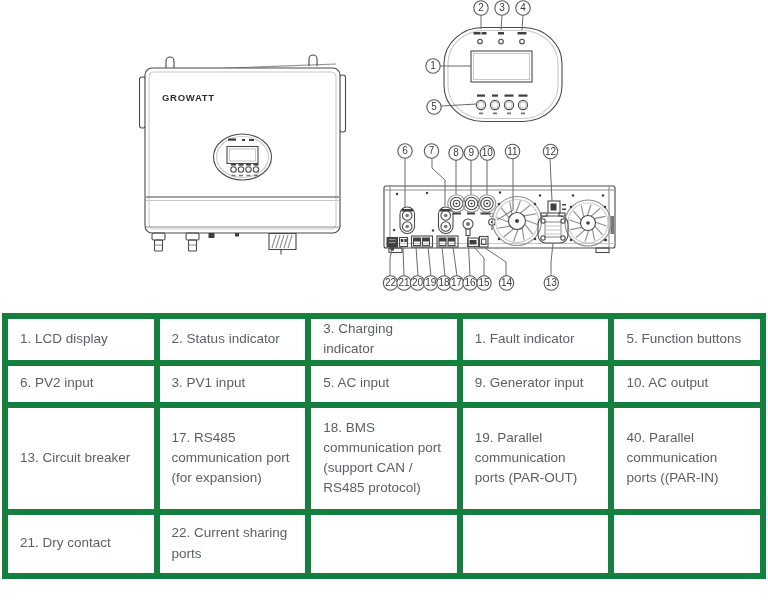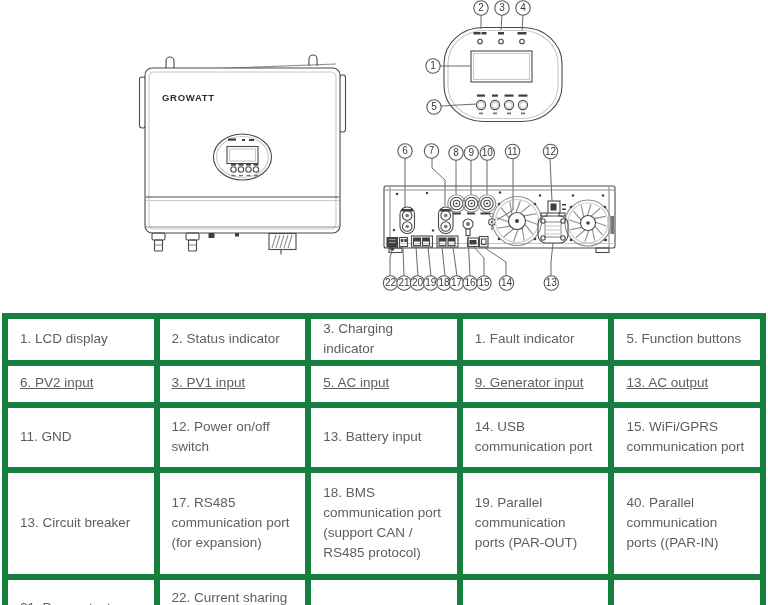--- a/index.html
+++ b/index.html
@@ -17,21 +17,21 @@
   .callout circle{fill:#fff;stroke:#5a5a5a;stroke-width:1.1;}
   .callout text{font:10px "Liberation Sans",sans-serif;fill:#3a3a3a;stroke:none;text-anchor:middle;}
   .leader{stroke:#6a6a6a;fill:none;stroke-width:1;}
   .logo{font:bold 9.5px "Liberation Sans",sans-serif;letter-spacing:.7px;fill:#2e2e2e;stroke:none;}
 
   
   .legend{position:absolute;left:2px;top:313px;width:764px;border-collapse:collapse;table-layout:fixed;}
   .legend td{border:6px solid #15803d;background:#fff;color:#5b5f63;
              font-size:13.5px;line-height:1.5;padding:0 12px;vertical-align:middle;}
   .legend tr.r1 td{height:35px;}
-  .legend tr.r2 td{height:36px;text-decoration:underline;}
+  .legend tr.r2 td{height:36px;}
   .legend tr.r3 td{height:59px;}
   .legend tr.r4 td{height:101px;}
   .legend tr.r5 td{height:58px;}
 </style>
 </head>
 <body>
 
 <div class="page">
 
 <svg class="diagrams" viewBox="0 0 768 310">
@@ -428,28 +428,21 @@
       <td>2. Status indicator</td>
       <td>3. Charging indicator</td>
       <td>1. Fault indicator</td>
       <td>5. Function buttons</td>
     </tr>
     <tr class="r2">
       <td>6. PV2 input</td>
       <td>3. PV1 input</td>
       <td>5. AC input</td>
       <td>9. Generator input</td>
-      <td>13. AC output</td>
-    </tr>
-    <tr class="r3">
-      <td>11. GND</td>
-      <td>12. Power on/off switch</td>
-      <td>13. Battery input</td>
-      <td>14. USB communication port</td>
-      <td>15. WiFi/GPRS communication port</td>
+      <td>10. AC output</td>
     </tr>
     <tr class="r4">
       <td>13. Circuit breaker</td>
       <td>17. RS485 communication port (for expansion)</td>
       <td>18. BMS communication port (support CAN / RS485 protocol)</td>
       <td>19. Parallel communication ports (PAR-OUT)</td>
       <td>40. Parallel communication ports ((PAR-IN)</td>
     </tr>
     <tr class="r5">
       <td>21. Dry contact</td>

